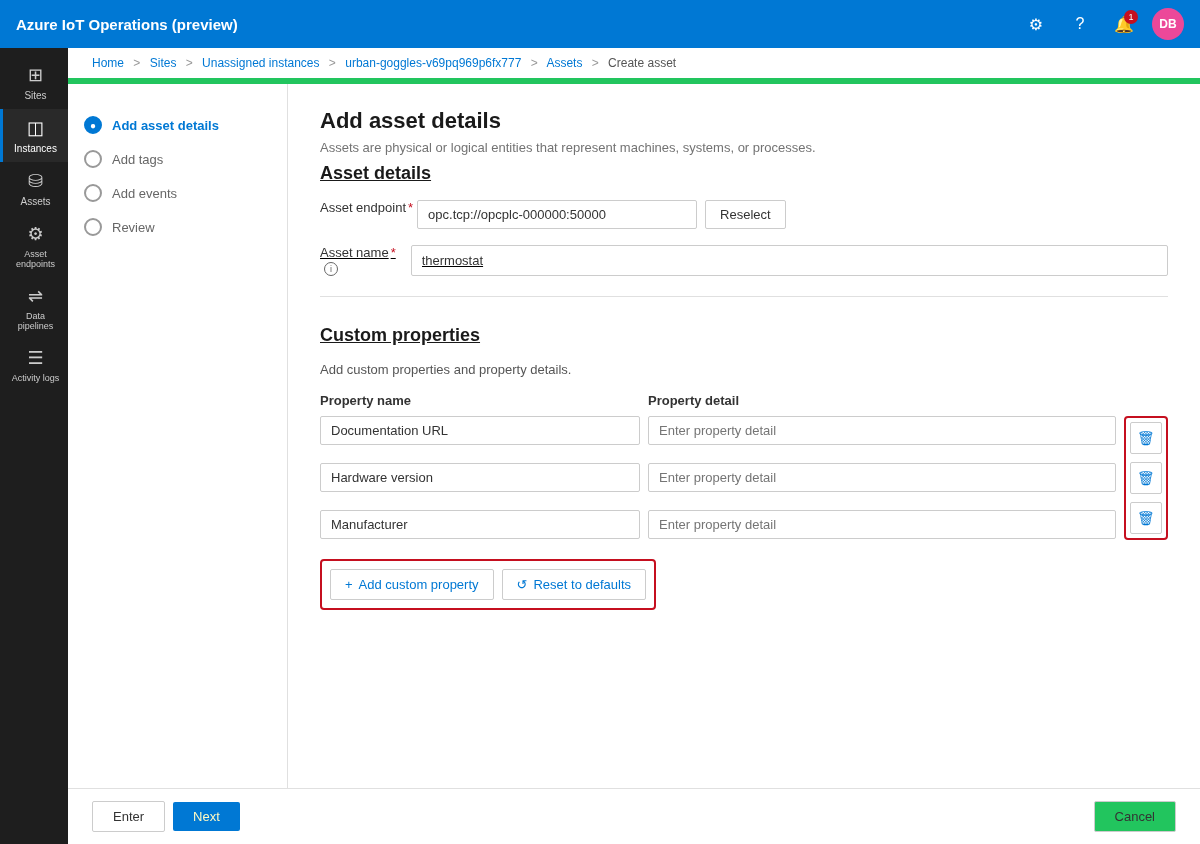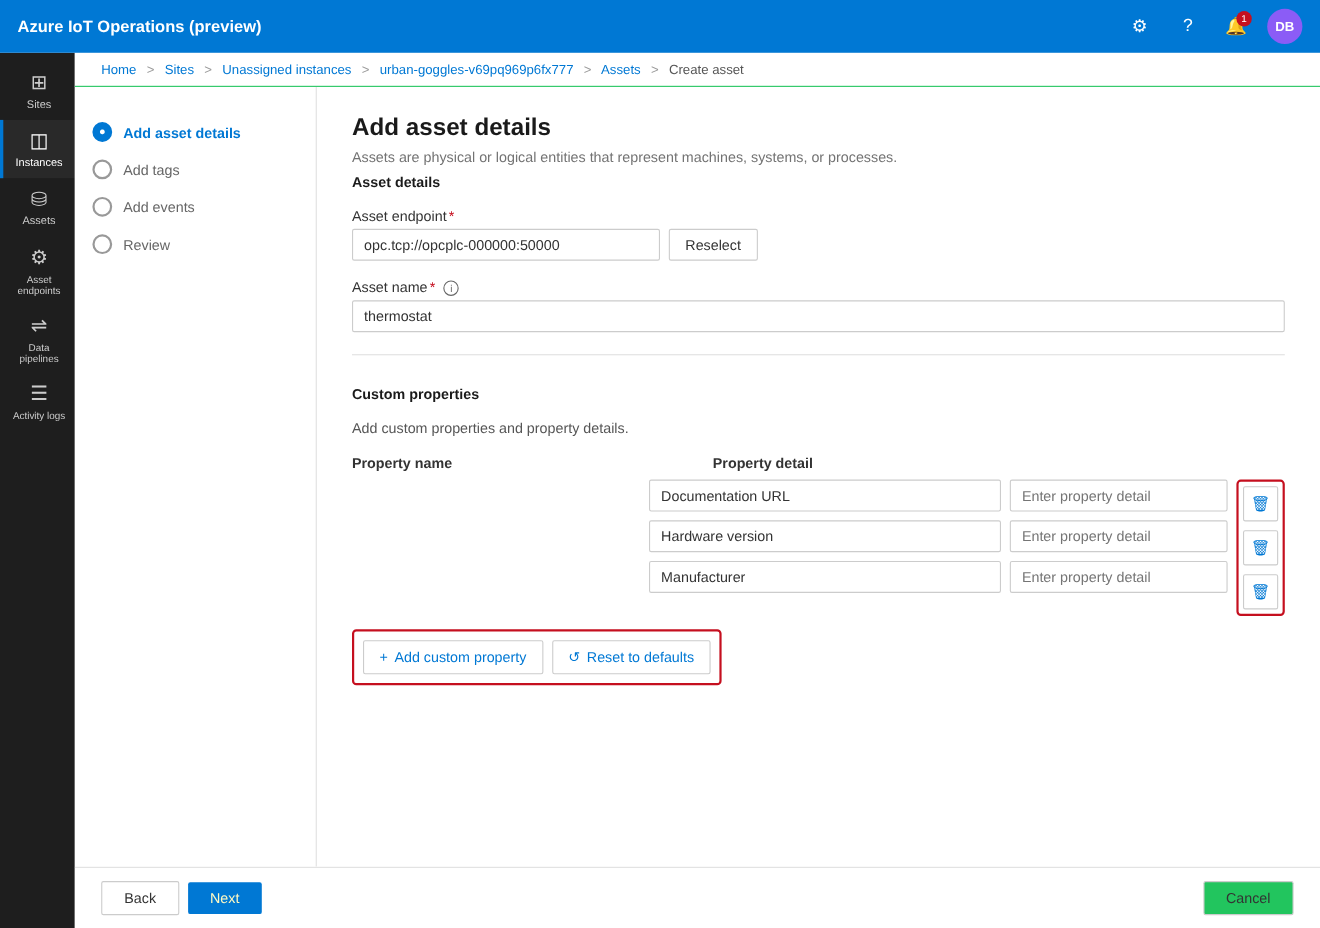--- a/index.html
+++ b/index.html
@@ -42,21 +42,21 @@
       background: #c50f1f;
       color: white;
       border-radius: 50%;
       width: 14px; height: 14px;
       font-size: 9px;
       display: flex; align-items: center; justify-content: center;
     }
     .avatar-btn {
       width: 32px; height: 32px;
       border-radius: 50%;
-      background: #8b5cf6;
+      background: #ec4899;
       color: white;
       font-size: 12px;
       font-weight: 600;
       border: none;
       cursor: pointer;
       display: flex; align-items: center; justify-content: center;
     }
 
     
     .main-layout {
@@ -94,21 +94,21 @@
       background: rgba(255,255,255,0.05);
     }
     .sidebar-icon { font-size: 18px; }
 
     
     .breadcrumb-bar {
       background: white;
       padding: 8px 24px;
       font-size: 12px;
       color: #555;
-      border-bottom: 1px solid #22c55e;
+      border-bottom: 6px solid #22c55e;
       flex-shrink: 0;
     }
     .breadcrumb-bar a { color: #0078d4; text-decoration: none; }
     .breadcrumb-sep { margin: 0 6px; color: #999; }
 
     
     .content-area {
       flex: 1;
       display: flex;
       flex-direction: column;
@@ -162,35 +162,37 @@
       font-size: 22px;
       font-weight: 600;
       color: #1a1a1a;
       margin-bottom: 6px;
     }
     .page-subtitle {
       font-size: 13px;
       color: #737373;
     }
     .section-title {
-      font-size: 13px;
+      font-size: 18px;
       font-weight: 600;
       color: #1a1a1a;
       margin-bottom: 16px;
       padding-top: 8px;
+      text-decoration: underline;
     }
 
     .form-row {
       display: flex;
       gap: 40px;
       margin-bottom: 16px;
+      text-decoration: underline;
     }
     .form-group {
       display: flex;
-      flex-direction: column;
+      flex-direction: row;
       gap: 4px;
     }
     .form-group.half { flex: 1; }
 
     .form-label {
       font-size: 13px;
       font-weight: 500;
       color: #333;
     }
     .form-label .required { color: #c50f1f; margin-left: 2px; }
@@ -477,21 +479,21 @@
 
         <h2 class="section-title">Custom properties</h2>
         <p style="font-size:13px; color:#555; margin-bottom: 16px;">Add custom properties and property details.</p>
 
         <div class="properties-header">
           <span class="prop-col-name">Property name</span>
           <span class="prop-col-detail">Property detail</span>
         </div>
 
         <div style="display:flex; gap:8px; align-items: flex-start;">
-          <div style="flex:1; display:flex; flex-direction:column; gap:0;align-items:flex-end;">
+          <div style="flex:1; display:flex; flex-direction:column; gap:10px;">
 
             <div class="property-row">
               <input type="text" class="form-input prop-name-input" value="Documentation URL" style="">
               <input type="text" class="form-input prop-detail-input" placeholder="Enter property detail" style="">
             </div>
 
             <div class="property-row">
               <input type="text" class="form-input prop-name-input" value="Hardware version" style="">
               <input type="text" class="form-input prop-detail-input" placeholder="Enter property detail" style="">
             </div>
@@ -517,18 +519,18 @@
           <button class="btn-reset">
             <span>↺</span>
             <span>Reset to defaults</span>
           </button>
         </div>
 
       </div>
     </div>
 
     <div class="bottom-bar">
-      <button class="btn-back">Back</button>
+      <button class="btn-back">Enter</button>
       <button class="btn-next">Next</button>
       <button class="btn-cancel">Cancel</button>
     </div>
   </div>
 </div>
 
 </body></html>

